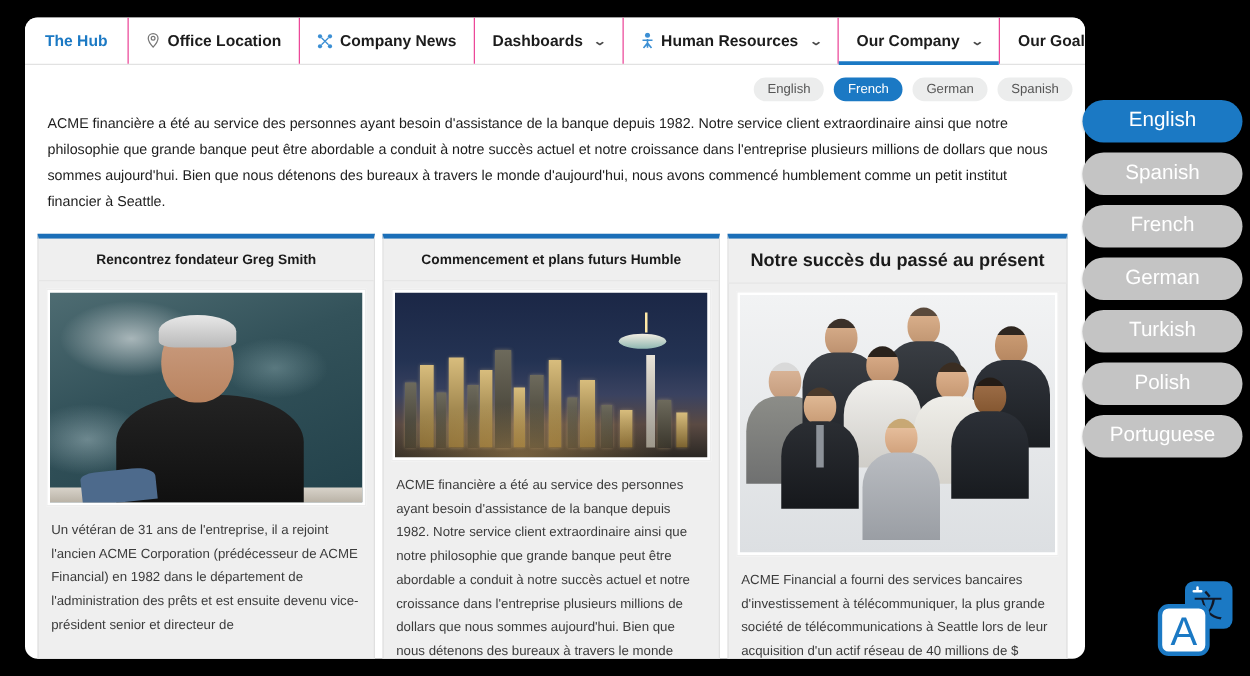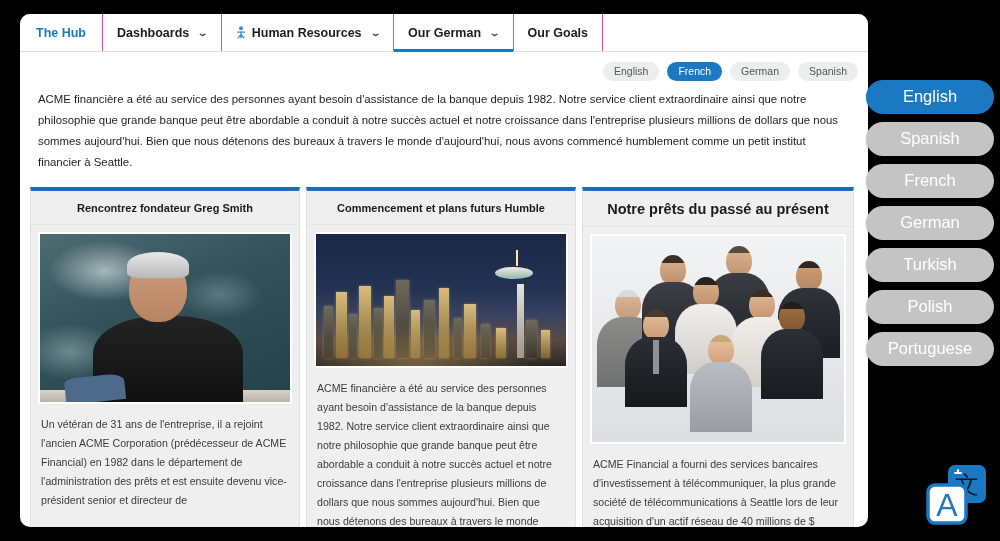--- a/index.html
+++ b/index.html
@@ -255,40 +255,61 @@
 
 <div id="root">
 
   <div class="page-canvas">
 
     <div class="navbar">
       <div class="nav-item brand">
         <span>The Hub</span>
       </div>
 
-
+      <div class="nav-item">
+        <span class="nav-icon">
+          <svg width="11" height="13" viewBox="0 0 11 13">
+              <path d="M5.5.8C3.3.8 1.6 2.5 1.6 4.6c0 2.9 3.9 7.1 3.9 7.1s3.9-4.2 3.9-7.1C9.4 2.5 7.7.8 5.5.8z" fill="none" stroke="#777" stroke-width="1"></path>
+              <circle cx="5.5" cy="4.6" r="1.5" fill="none" stroke="#777" stroke-width="1"></circle>
+            </svg>
+        </span>
+        <span>Office Location</span>
+      </div>
+
+      <div class="nav-item">
+        <span class="nav-icon">
+          <svg width="12" height="12" viewBox="0 0 12 12">
+              <circle cx="2" cy="2" r="1.7" fill="#3b8fd4"></circle>
+              <circle cx="10" cy="2" r="1.7" fill="#3b8fd4"></circle>
+              <circle cx="2" cy="10" r="1.7" fill="#3b8fd4"></circle>
+              <circle cx="10" cy="10" r="1.7" fill="#3b8fd4"></circle>
+              <path d="M3.2 3.2 8.8 8.8M8.8 3.2 3.2 8.8" stroke="#3b8fd4" stroke-width="1"></path>
+            </svg>
+        </span>
+        <span>Company News</span>
+      </div>
 
       <div class="nav-item">
         <span>Dashboards</span>
         <span class="caret">⌄</span>
       </div>
 
       <div class="nav-item">
         <span class="nav-icon">
           <svg width="10" height="13" viewBox="0 0 10 13">
               <circle cx="5" cy="2.2" r="2" fill="#3b8fd4"></circle>
               <path d="M1 6.2h8M5 5.2v7M5 8.5 1.8 12.4M5 8.5l3.2 3.9" stroke="#3b8fd4" stroke-width="1.3" fill="none"></path>
             </svg>
         </span>
         <span>Human Resources</span>
         <span class="caret">⌄</span>
       </div>
 
       <div class="nav-item active">
-        <span>Our German</span>
+        <span>Our Company</span>
         <span class="caret">⌄</span>
       </div>
 
       <div class="nav-item">
         <span>Our Goals</span>
 
       </div>
 
     </div>
 
@@ -349,21 +370,21 @@
             </div>
           </div>
         </div>
         <div class="card-body">
           <p>ACME financière a été au service des personnes ayant besoin d'assistance de la banque depuis 1982. Notre service client extraordinaire ainsi que notre philosophie que grande banque peut être abordable a conduit à notre succès actuel et notre croissance dans l'entreprise plusieurs millions de dollars que nous sommes aujourd'hui. Bien que nous détenons des bureaux à travers le monde d'aujourd'hui, nous avons commencé humblement comme un petit institut financier à Seattle.</p>
 
         </div>
       </div>
 
       <div class="card wide">
-        <div class="card-title">Notre prêts du passé au présent</div>
+        <div class="card-title">Notre succès du passé au présent</div>
         <div class="card-media">
           <div class="media-frame">
             <div class="img-group">
               <div class="pg" style="left:2%;top:26%;">
                 <div class="hd" style="background:linear-gradient(180deg,#d9d9d9 0 22%,#d8b396 22%,#c49b7c 100%)"></div>
                 <div class="sh" style="background:linear-gradient(180deg,#8c8d88,#6f7070)"></div>
               </div>
               <div class="pg" style="left:20%;top:9%;">
                 <div class="hd" style="background:linear-gradient(180deg,#3a3029 0 26%,#d3a986 26%,#bb8f6d 100%)"></div>
                 <div class="sh" style="background:linear-gradient(180deg,#3b3f45,#23262b)"></div>

